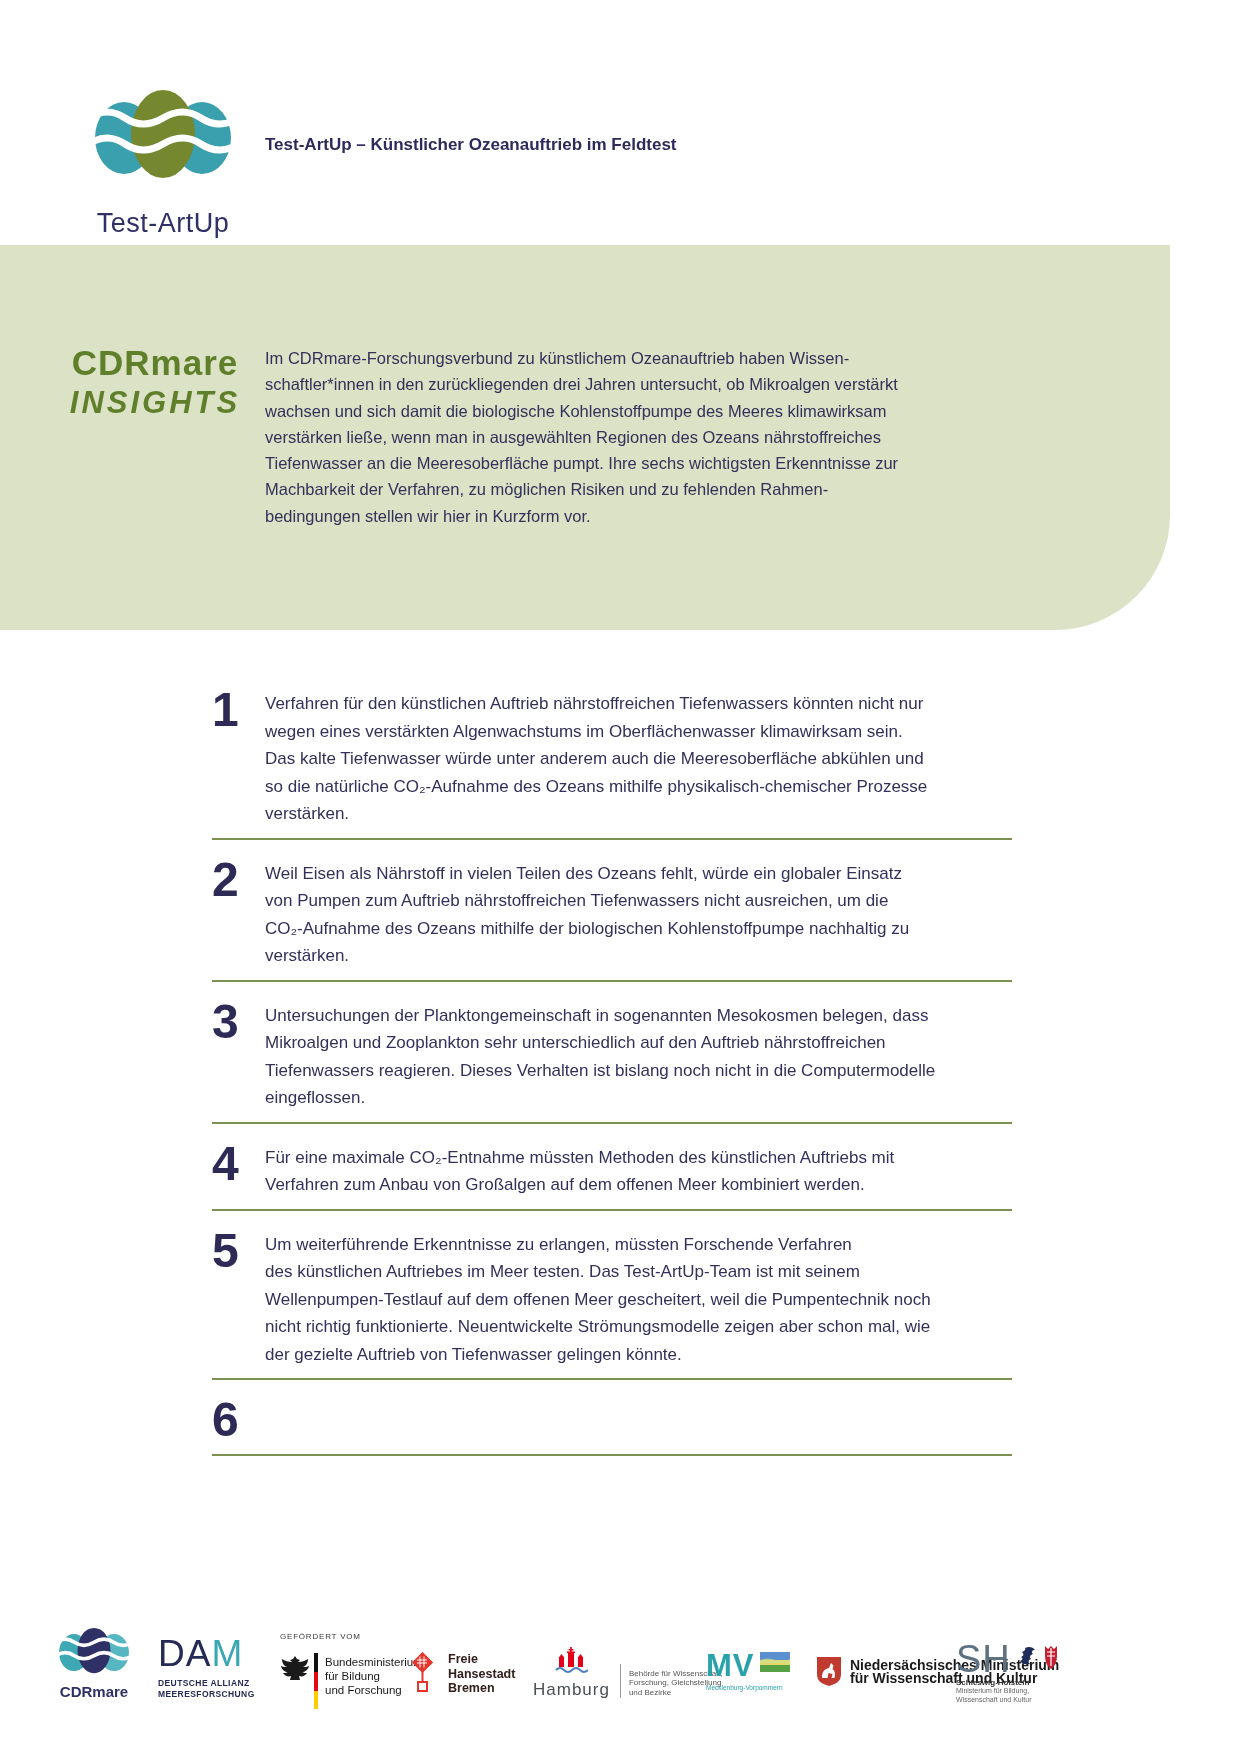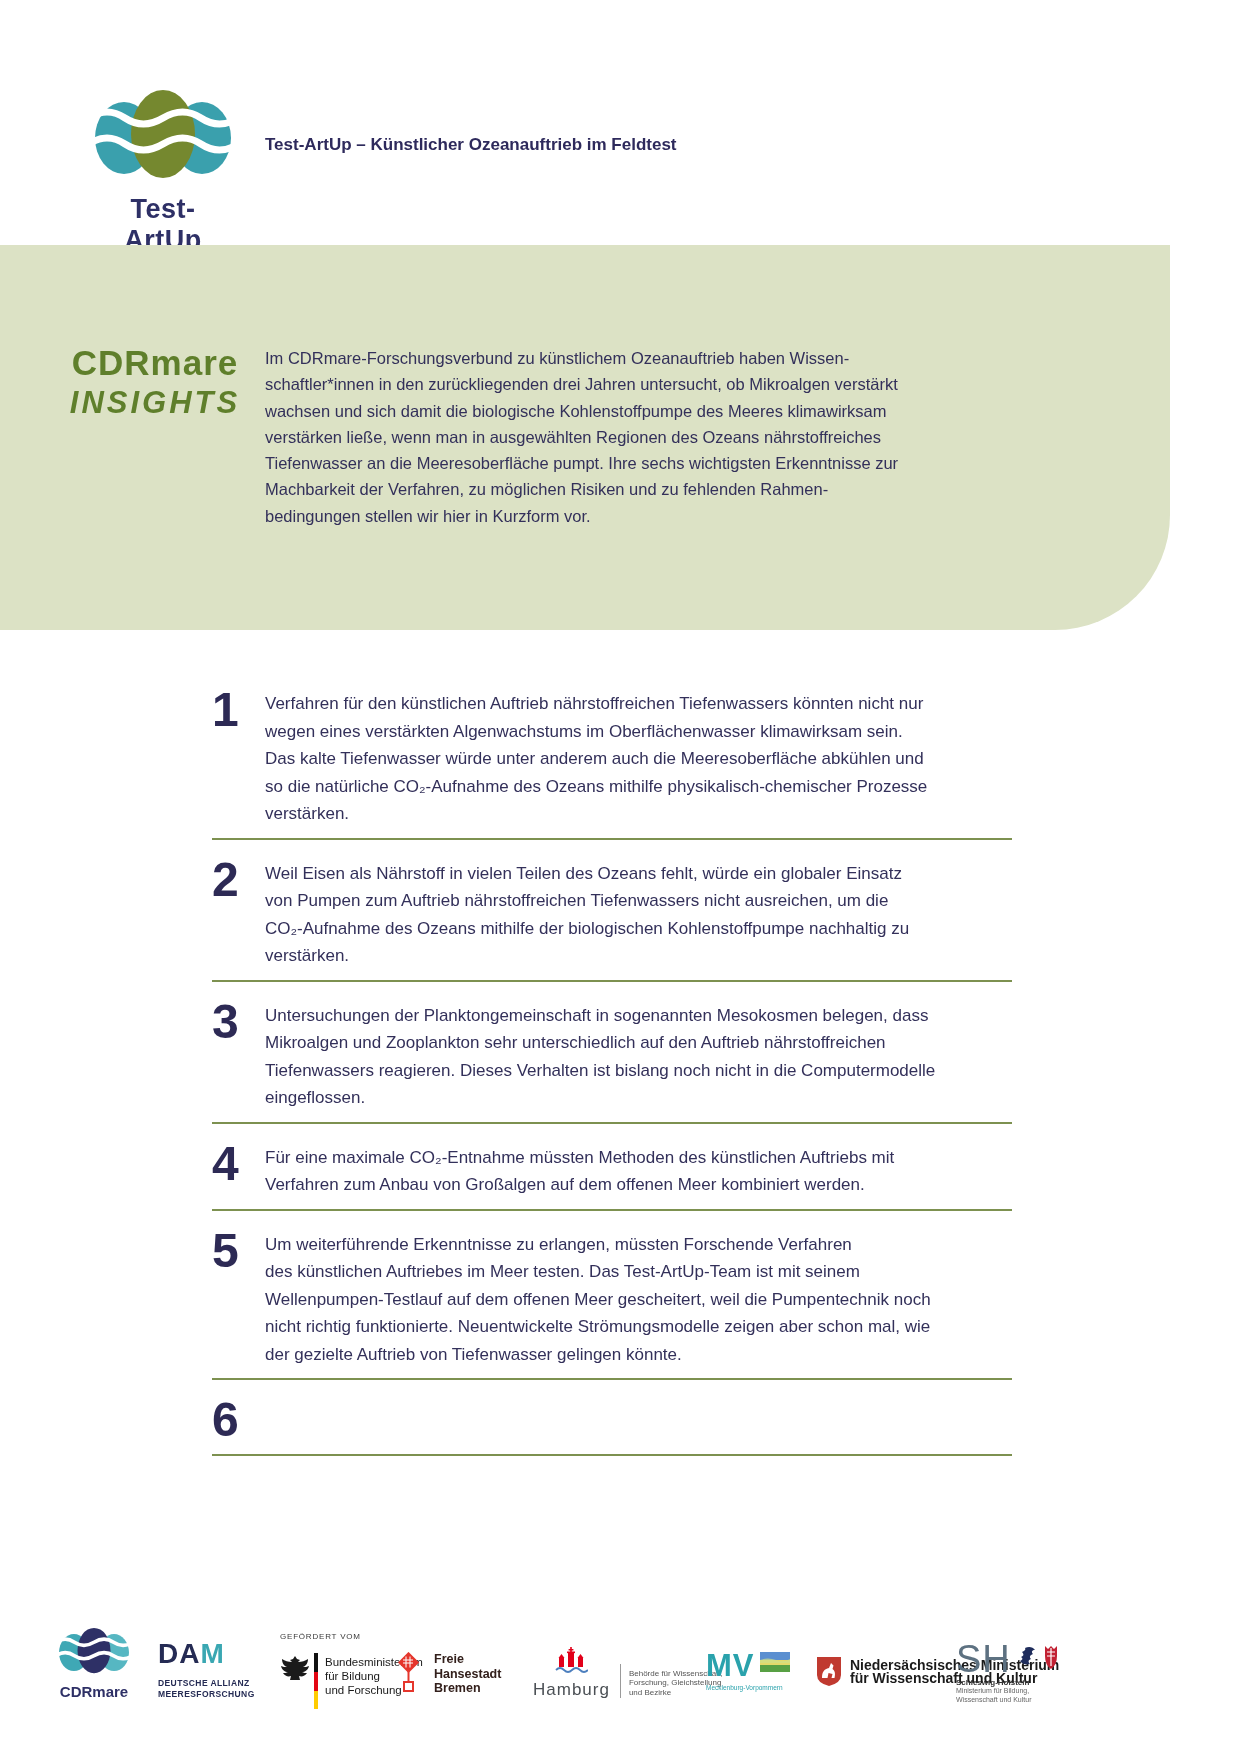--- a/index.html
+++ b/index.html
@@ -2,47 +2,47 @@
 <html><head>
 <meta charset="utf-8">
 <style>
   html,body{margin:0;padding:0;background:#ffffff;}
   .page{
     position:relative;width:1240px;height:1753px;background:#ffffff;overflow:hidden;
     font-family:"Liberation Sans",sans-serif;color:#322e58;
   }
   
   .header-logo{position:absolute;left:93px;top:82px;width:140px;text-align:center;}
-  .header-logo .wordmark{display:block;margin-top:6px;font-size:27px;font-weight:bold;color:#2e3066;letter-spacing:.5px;}
+  .header-logo .wordmark{display:block;margin-top:20px;font-size:27px;font-weight:normal;color:#2e3066;letter-spacing:.5px;}
   .tagline{position:absolute;left:265px;top:135px;font-size:17px;font-weight:bold;color:#2e2a5c;}
   
   .banner{position:absolute;left:0;top:245px;width:1170px;height:385px;background:#dce2c5;border-bottom-right-radius:115px;}
   .brand{position:absolute;left:55px;top:98px;width:200px;text-align:center;color:#5f7f2b;font-weight:bold;}
   .brand .line1{font-size:35px;letter-spacing:1px;line-height:40px;}
   .brand .line2{font-size:31px;letter-spacing:3px;line-height:40px;font-style:italic;}
   .banner-title{position:absolute;left:265px;top:13px;font-size:29px;line-height:38px;font-weight:bold;color:#2c2850;}
   .banner-intro{position:absolute;left:265px;top:100px;width:740px;font-size:16.5px;line-height:26.3px;color:#33305a;}
   
   .findings{position:absolute;left:212px;top:690px;width:800px;}
   .finding{display:flex;padding:20px 0 10px 0;border-bottom:2px solid #7d9150;}
   .finding:first-child{padding-top:0;}
   .finding .num{flex:0 0 53px;font-size:48px;font-weight:bold;color:#2d2a55;line-height:1;margin-top:-4px;}
   .finding .txt{flex:1;font-size:17px;line-height:27.5px;color:#33305a;}
   .footer-cdrmare{position:absolute;left:55px;top:1622px;width:78px;text-align:center;}
   .footer-cdrmare .lbl{font-size:15px;font-weight:bold;color:#2e3066;margin-top:1px;}
   .footer-dam{position:absolute;left:158px;top:1636px;width:110px;}
-  .footer-dam .dam{font-size:28px;font-weight:bold;line-height:36px;color:#252b54;letter-spacing:1px;}
+  .footer-dam .dam{font-size:37px;font-weight:normal;line-height:36px;color:#252b54;letter-spacing:1px;}
   .footer-dam .dam .m{color:#3aa7b2;}
   .footer-dam .sub{font-size:8.5px;font-weight:bold;color:#252b54;letter-spacing:.4px;line-height:10.5px;margin-top:6px;}
   .footer-bmbf{position:absolute;left:280px;top:1632px;}
   .footer-bmbf .funded{font-size:8px;color:#3a3a3a;letter-spacing:.8px;margin-bottom:12px;}
   .footer-bmbf .row{display:flex;align-items:flex-start;}
   .footer-bmbf .stripe{width:4px;height:56px;margin:0 7px 0 4px;background:linear-gradient(#111 0 34%,#e30613 34% 67%,#ffcc00 67% 100%);}
   .footer-bmbf .txt{font-size:11.5px;color:#1a1a1a;line-height:14px;padding-top:2px;}
-  .footer-bremen{position:absolute;left:398px;top:1652px;display:flex;align-items:flex-start;}
+  .footer-bremen{position:absolute;left:412px;top:1652px;display:flex;align-items:flex-start;}
   .footer-bremen .txt{font-size:12.5px;font-weight:bold;color:#33201c;line-height:14.5px;margin-left:8px;}
   .footer-hamburg{position:absolute;left:533px;top:1645px;display:flex;align-items:flex-end;}
   .footer-hamburg .hh{ text-align:center;}
   .footer-hamburg .word{font-size:17px;color:#4a4f54;letter-spacing:1px;margin-top:1px;}
   .footer-hamburg .vline{width:1px;height:34px;background:#9a9a9a;margin:0 8px 2px 10px;}
   .footer-hamburg .dept{font-size:8px;color:#555;line-height:9.5px;margin-bottom:3px;}
   .footer-mv{position:absolute;left:706px;top:1652px;}
   .footer-mv .row{display:flex;align-items:flex-start;}
   .footer-mv .mv{font-size:31px;font-weight:bold;color:#2aa2ac;line-height:28px;letter-spacing:1px;}
   .footer-mv .flag{width:30px;height:20px;margin-left:5px;display:block;}

